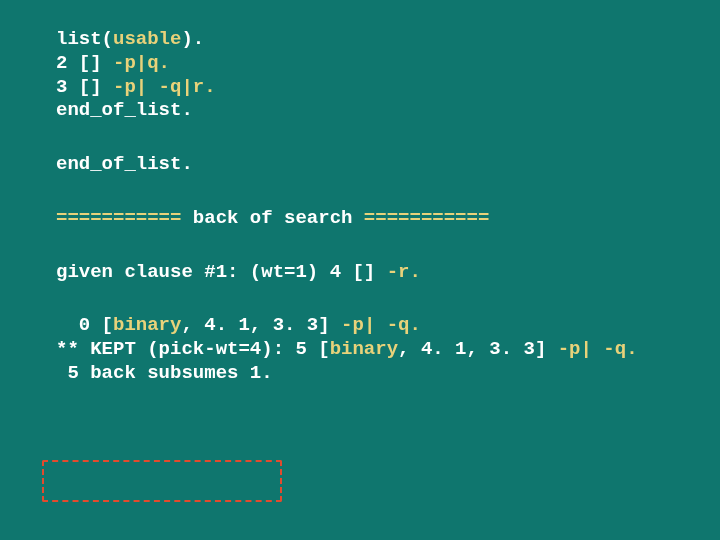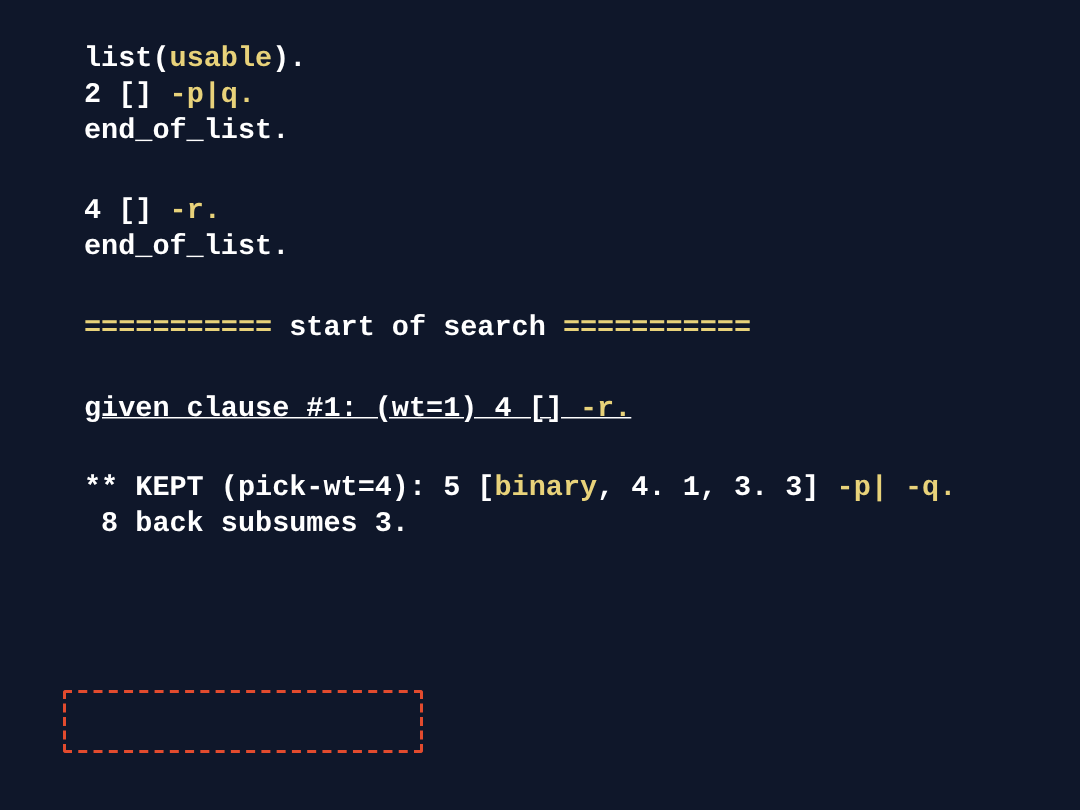--- a/index.html
+++ b/index.html
@@ -4,62 +4,63 @@
 <style>
   * { box-sizing: border-box; }
   html, body {
     margin: 0; padding: 0;
     width: 720px; height: 540px;
     background: #000;
     overflow: hidden;
   }
   .slide {
     width: 720px; height: 540px;
-    background: #0f172a;
+    background: #0f766e;
     padding: 28px 56px;
     font-family: "Courier New", Courier, monospace;
     font-size: 19px;
     font-weight: bold;
     line-height: 1.25;
     color: #fff;
     position: relative;
   }
   .white { color: #fff; }
   .acc { color: #e8d27a; }
   .block { margin-bottom: 30px; }
   .search-head { margin-bottom: 30px; }
-  .given-line { margin-bottom: 30px; text-decoration: underline; }
+  .given-line { margin-bottom: 30px; }
   .dashbox {
     position: absolute;
     border: 2px dashed #e24b2e;
     border-radius: 2px;
     pointer-events: none;
   }
   .line { white-space: pre; }
 </style>
 </head>
 <body>
 
 <div class="slide">
 
   <div class="block">
     <div class="line"><span class="white">list(</span><span class="acc">usable</span><span class="white">).</span></div>
     <div class="line"><span class="white">2 [] </span><span class="acc">-p|q.</span></div>
+    <div class="line"><span class="white">3 [] </span><span class="acc">-p| -q|r.</span></div>
     <div class="line white">end_of_list.</div>
   </div>
 
   <div class="block">
-    <div class="line"><span class="white">4 [] </span><span class="acc">-r.</span></div>
     <div class="line white">end_of_list.</div>
   </div>
 
-  <div class="search-head line"><span class="acc">=========== </span><span class="white">start of search</span><span class="acc"> ===========</span></div>
+  <div class="search-head line"><span class="acc">=========== </span><span class="white">back of search</span><span class="acc"> ===========</span></div>
 
   <div class="given-line line"><span class="white">given clause #1: (wt=1) 4 [] </span><span class="acc">-r.</span></div>
 
   <div>
+    <div class="line"><span class="white">  0 [</span><span class="acc">binary</span><span class="white">, 4. 1, 3. 3] </span><span class="acc">-p| -q.</span></div>
     <div class="line"><span class="white">** KEPT (pick-wt=4): 5 [</span><span class="acc">binary</span><span class="white">, 4. 1, 3. 3] </span><span class="acc">-p| -q.</span></div>
-    <div class="line white"> 8 back subsumes 3.</div>
+    <div class="line white"> 5 back subsumes 1.</div>
   </div>
 
   <div class="dashbox" style="left:42px; top:460px; width:240px; height:42px;"></div>
 
 </div>
 
 </body></html>

